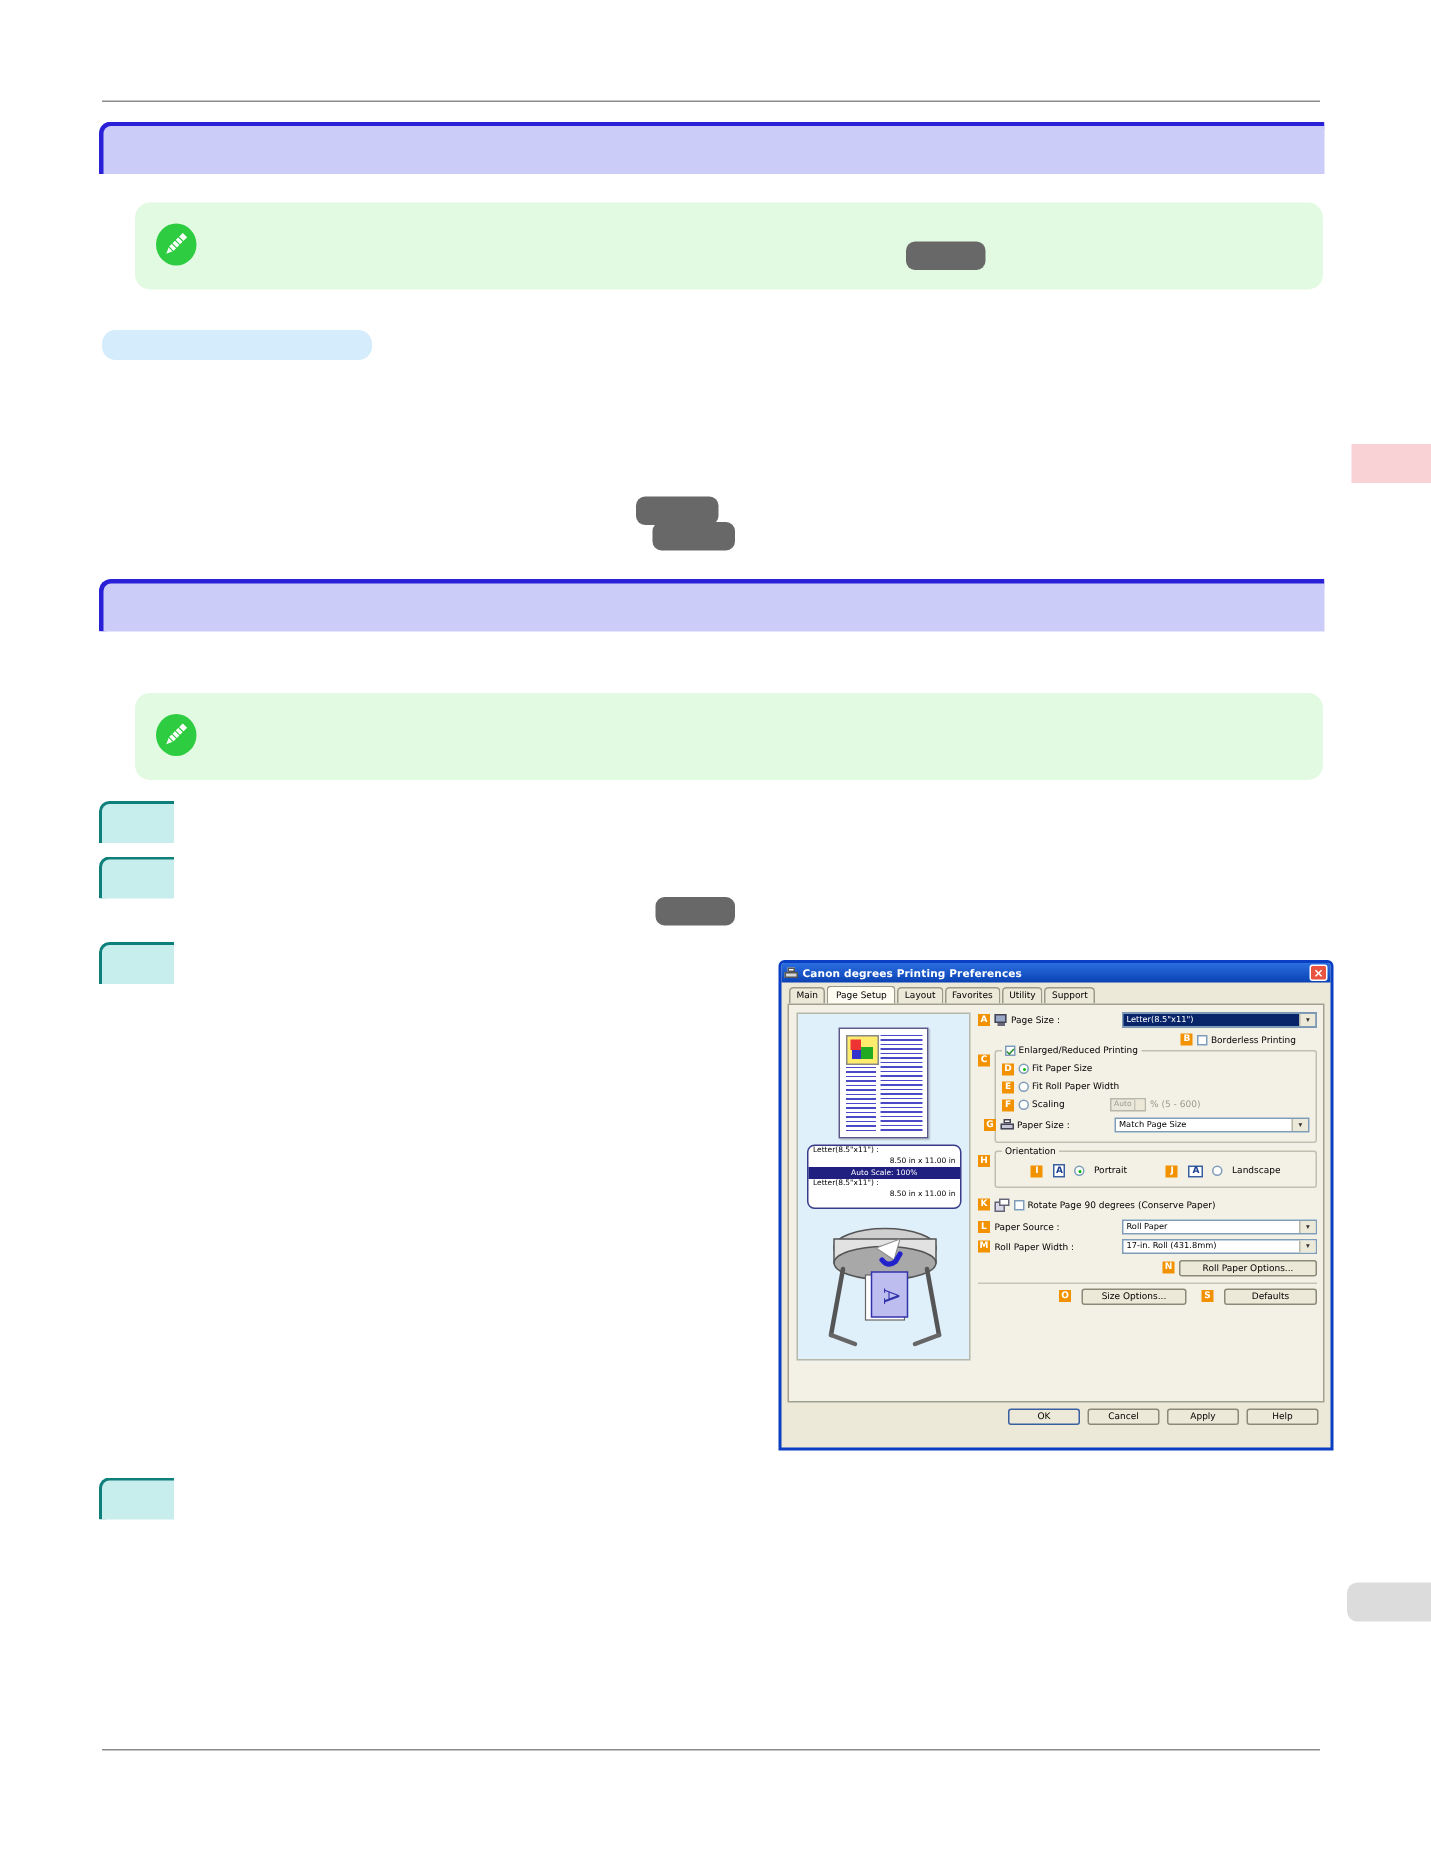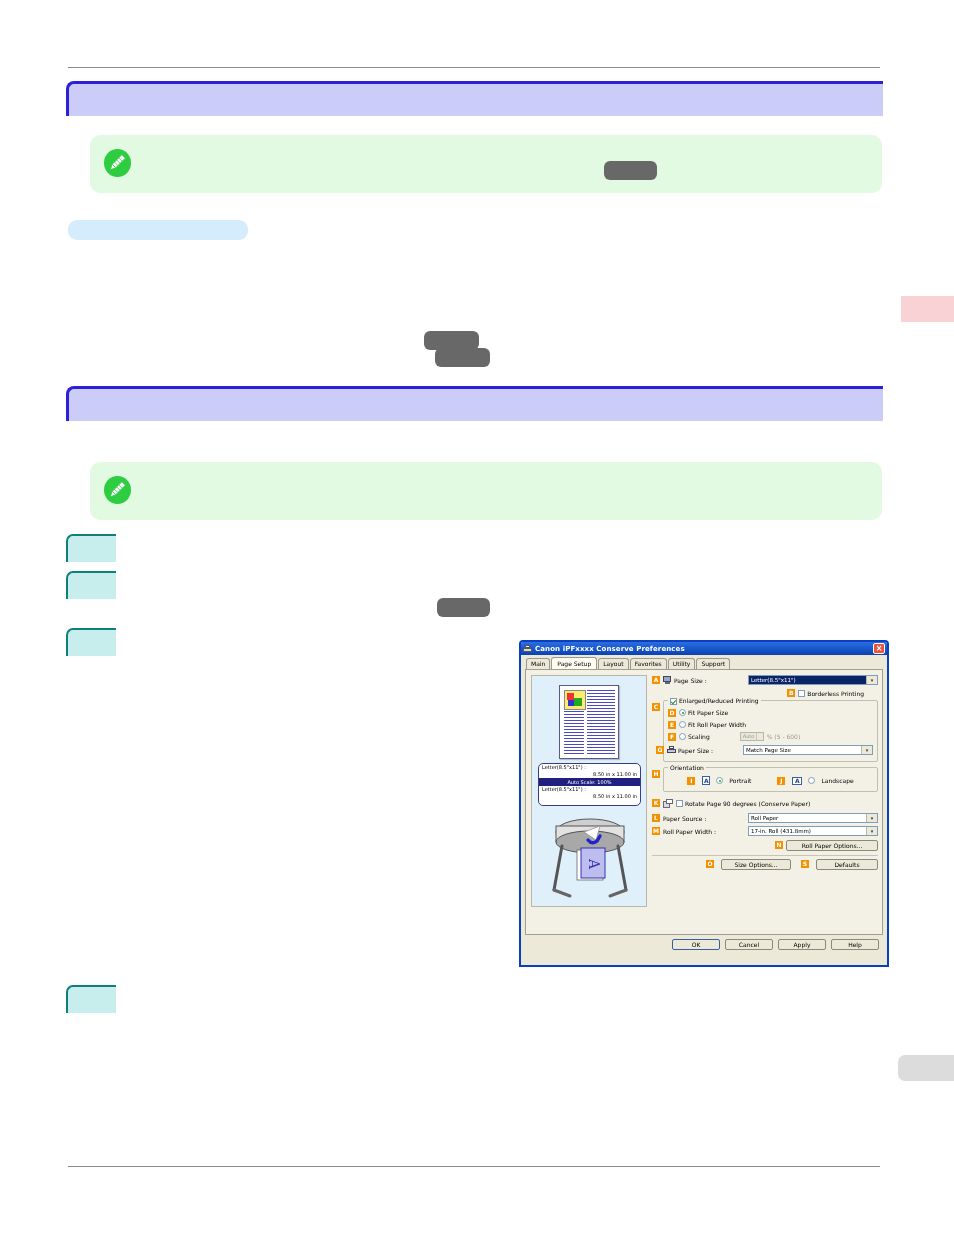--- a/index.html
+++ b/index.html
@@ -181,21 +181,21 @@
 
   <div class="redact r4"></div>
 
   <div class="dlg">
 
     <div class="dlg-title">
       <span class="printer-ico">
           <i class="p"></i>
           <i class="b"></i>
         </span>
-      <span class="tt">Canon iPFxxxx Conserve Preferences</span>
+      <span class="tt">Canon degrees Printing Preferences</span>
       <span class="closebox">×</span>
     </div>
 
     <div class="tabstrip">
       <span class="tb">Main</span>
       <span class="tb active">Page Setup</span>
       <span class="tb">Layout</span>
       <span class="tb">Favorites</span>
       <span class="tb">Utility</span>
       <span class="tb">Support</span>

